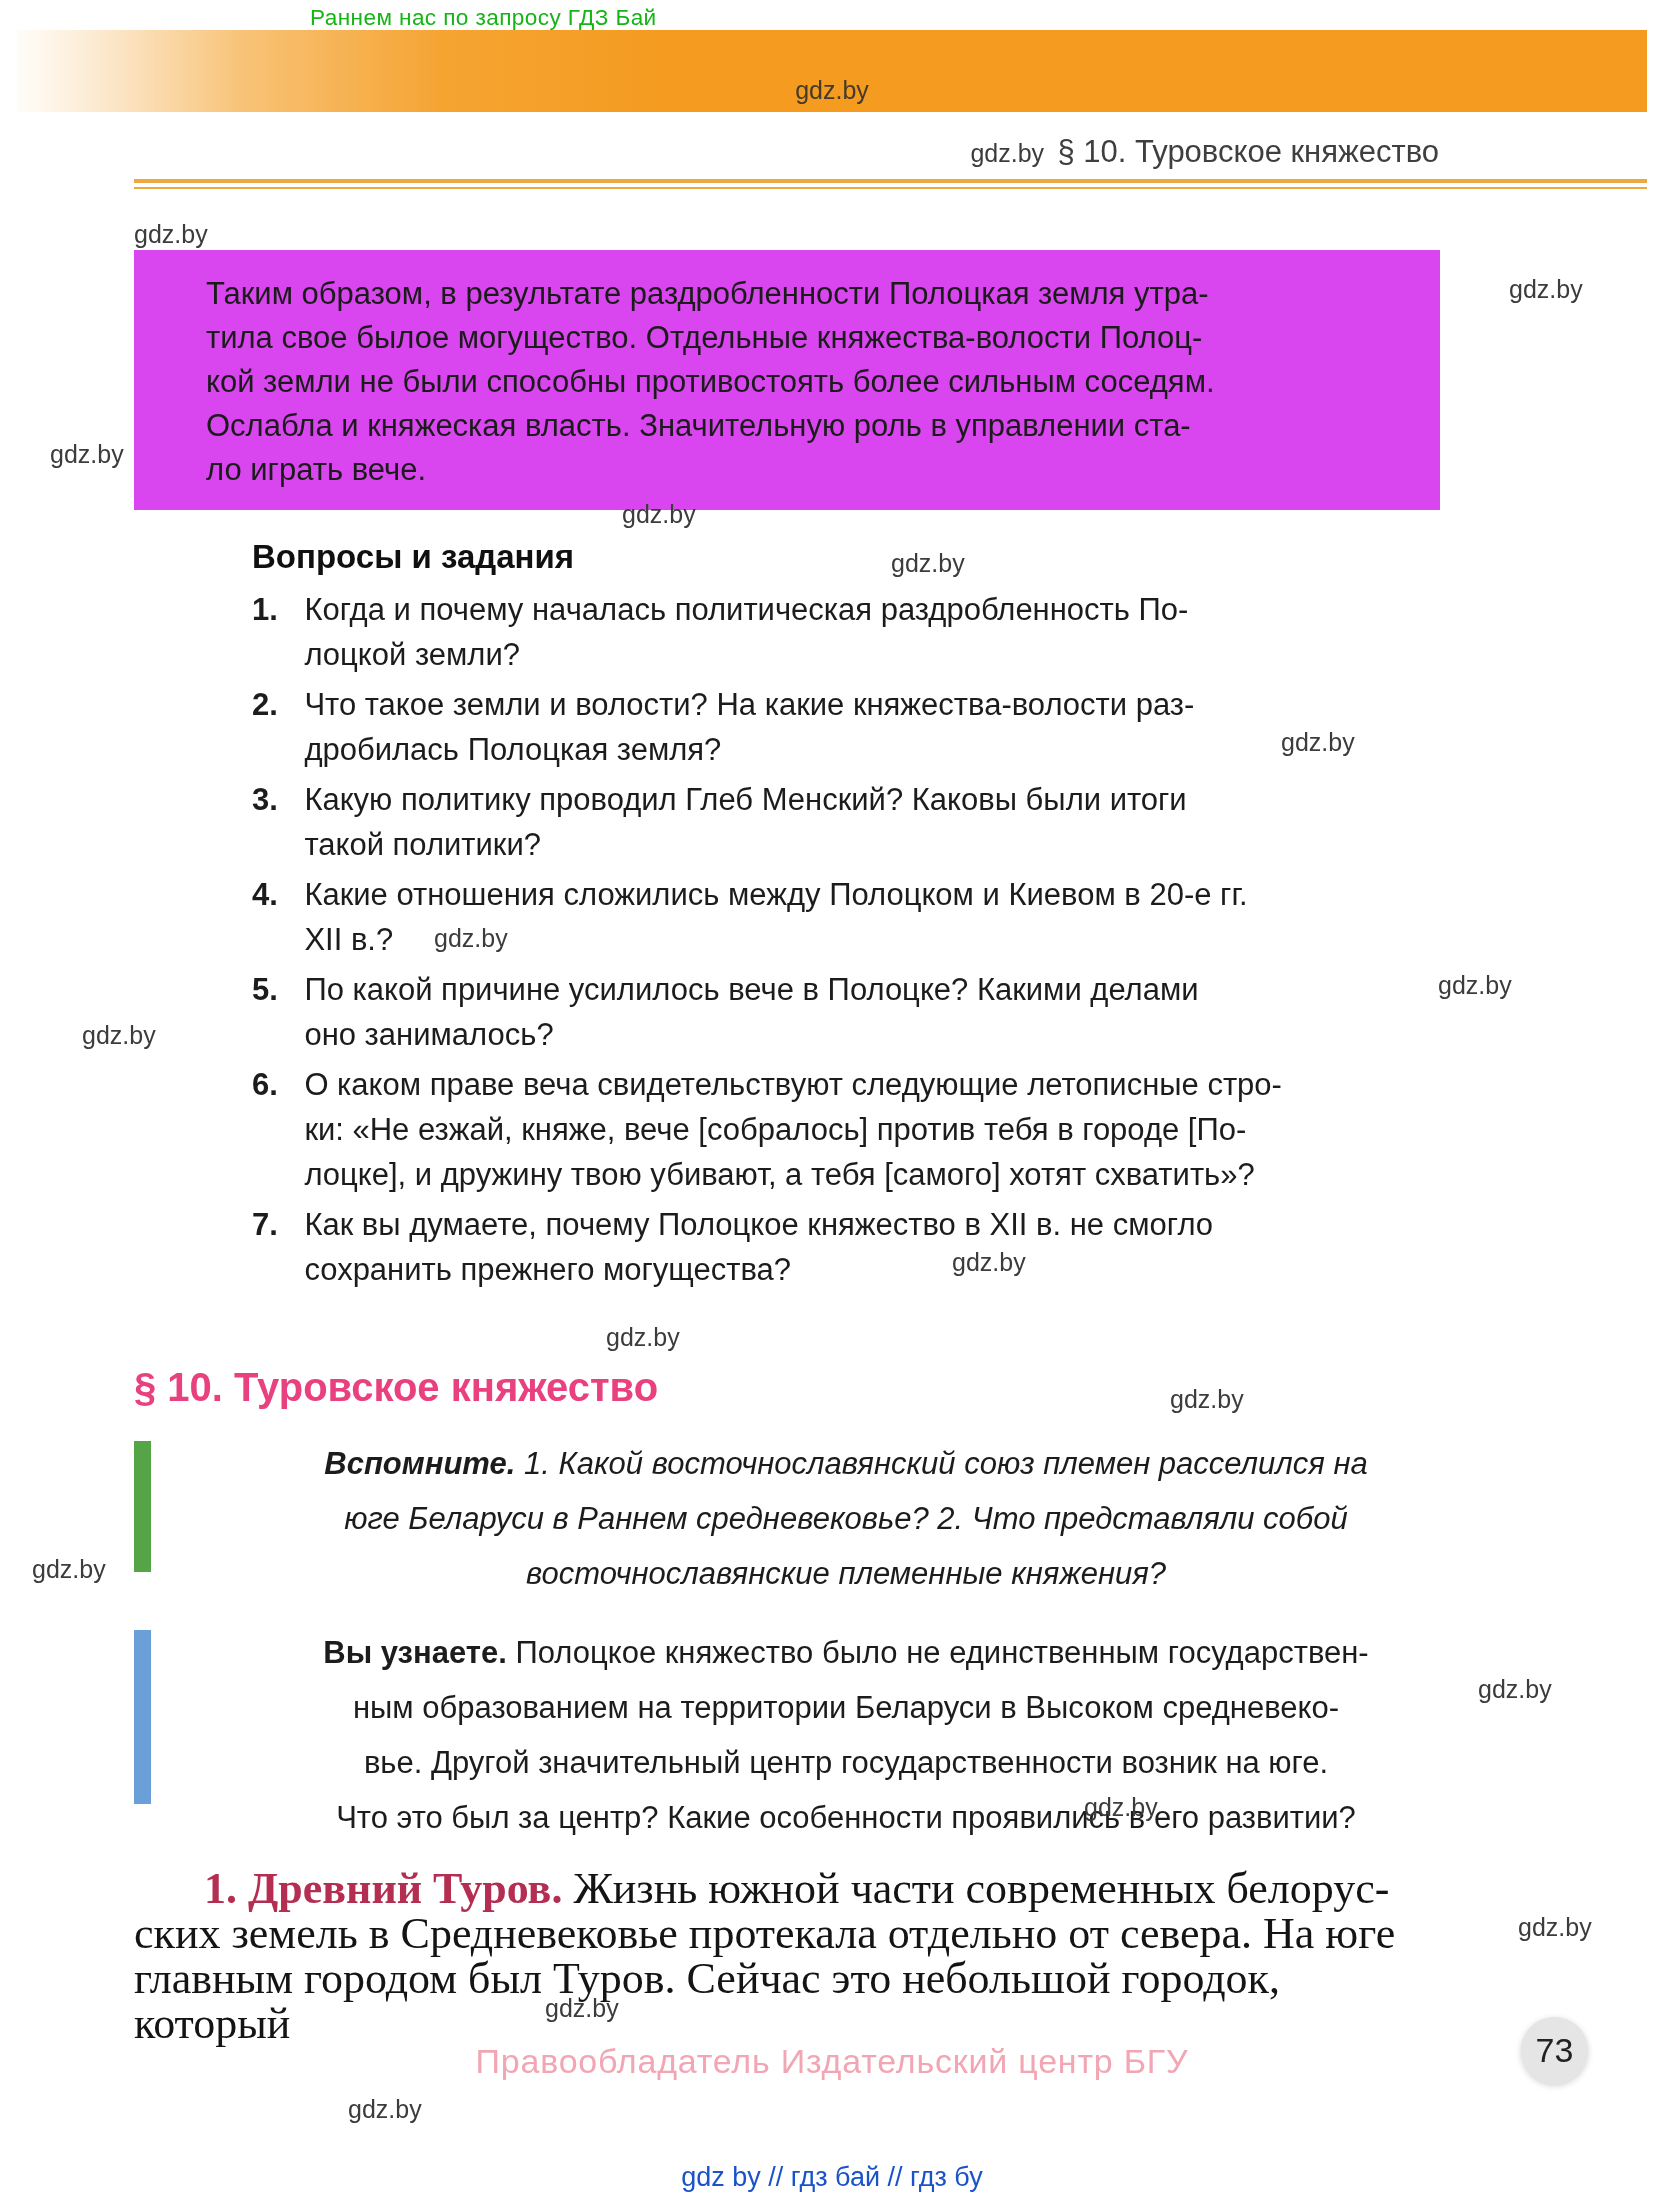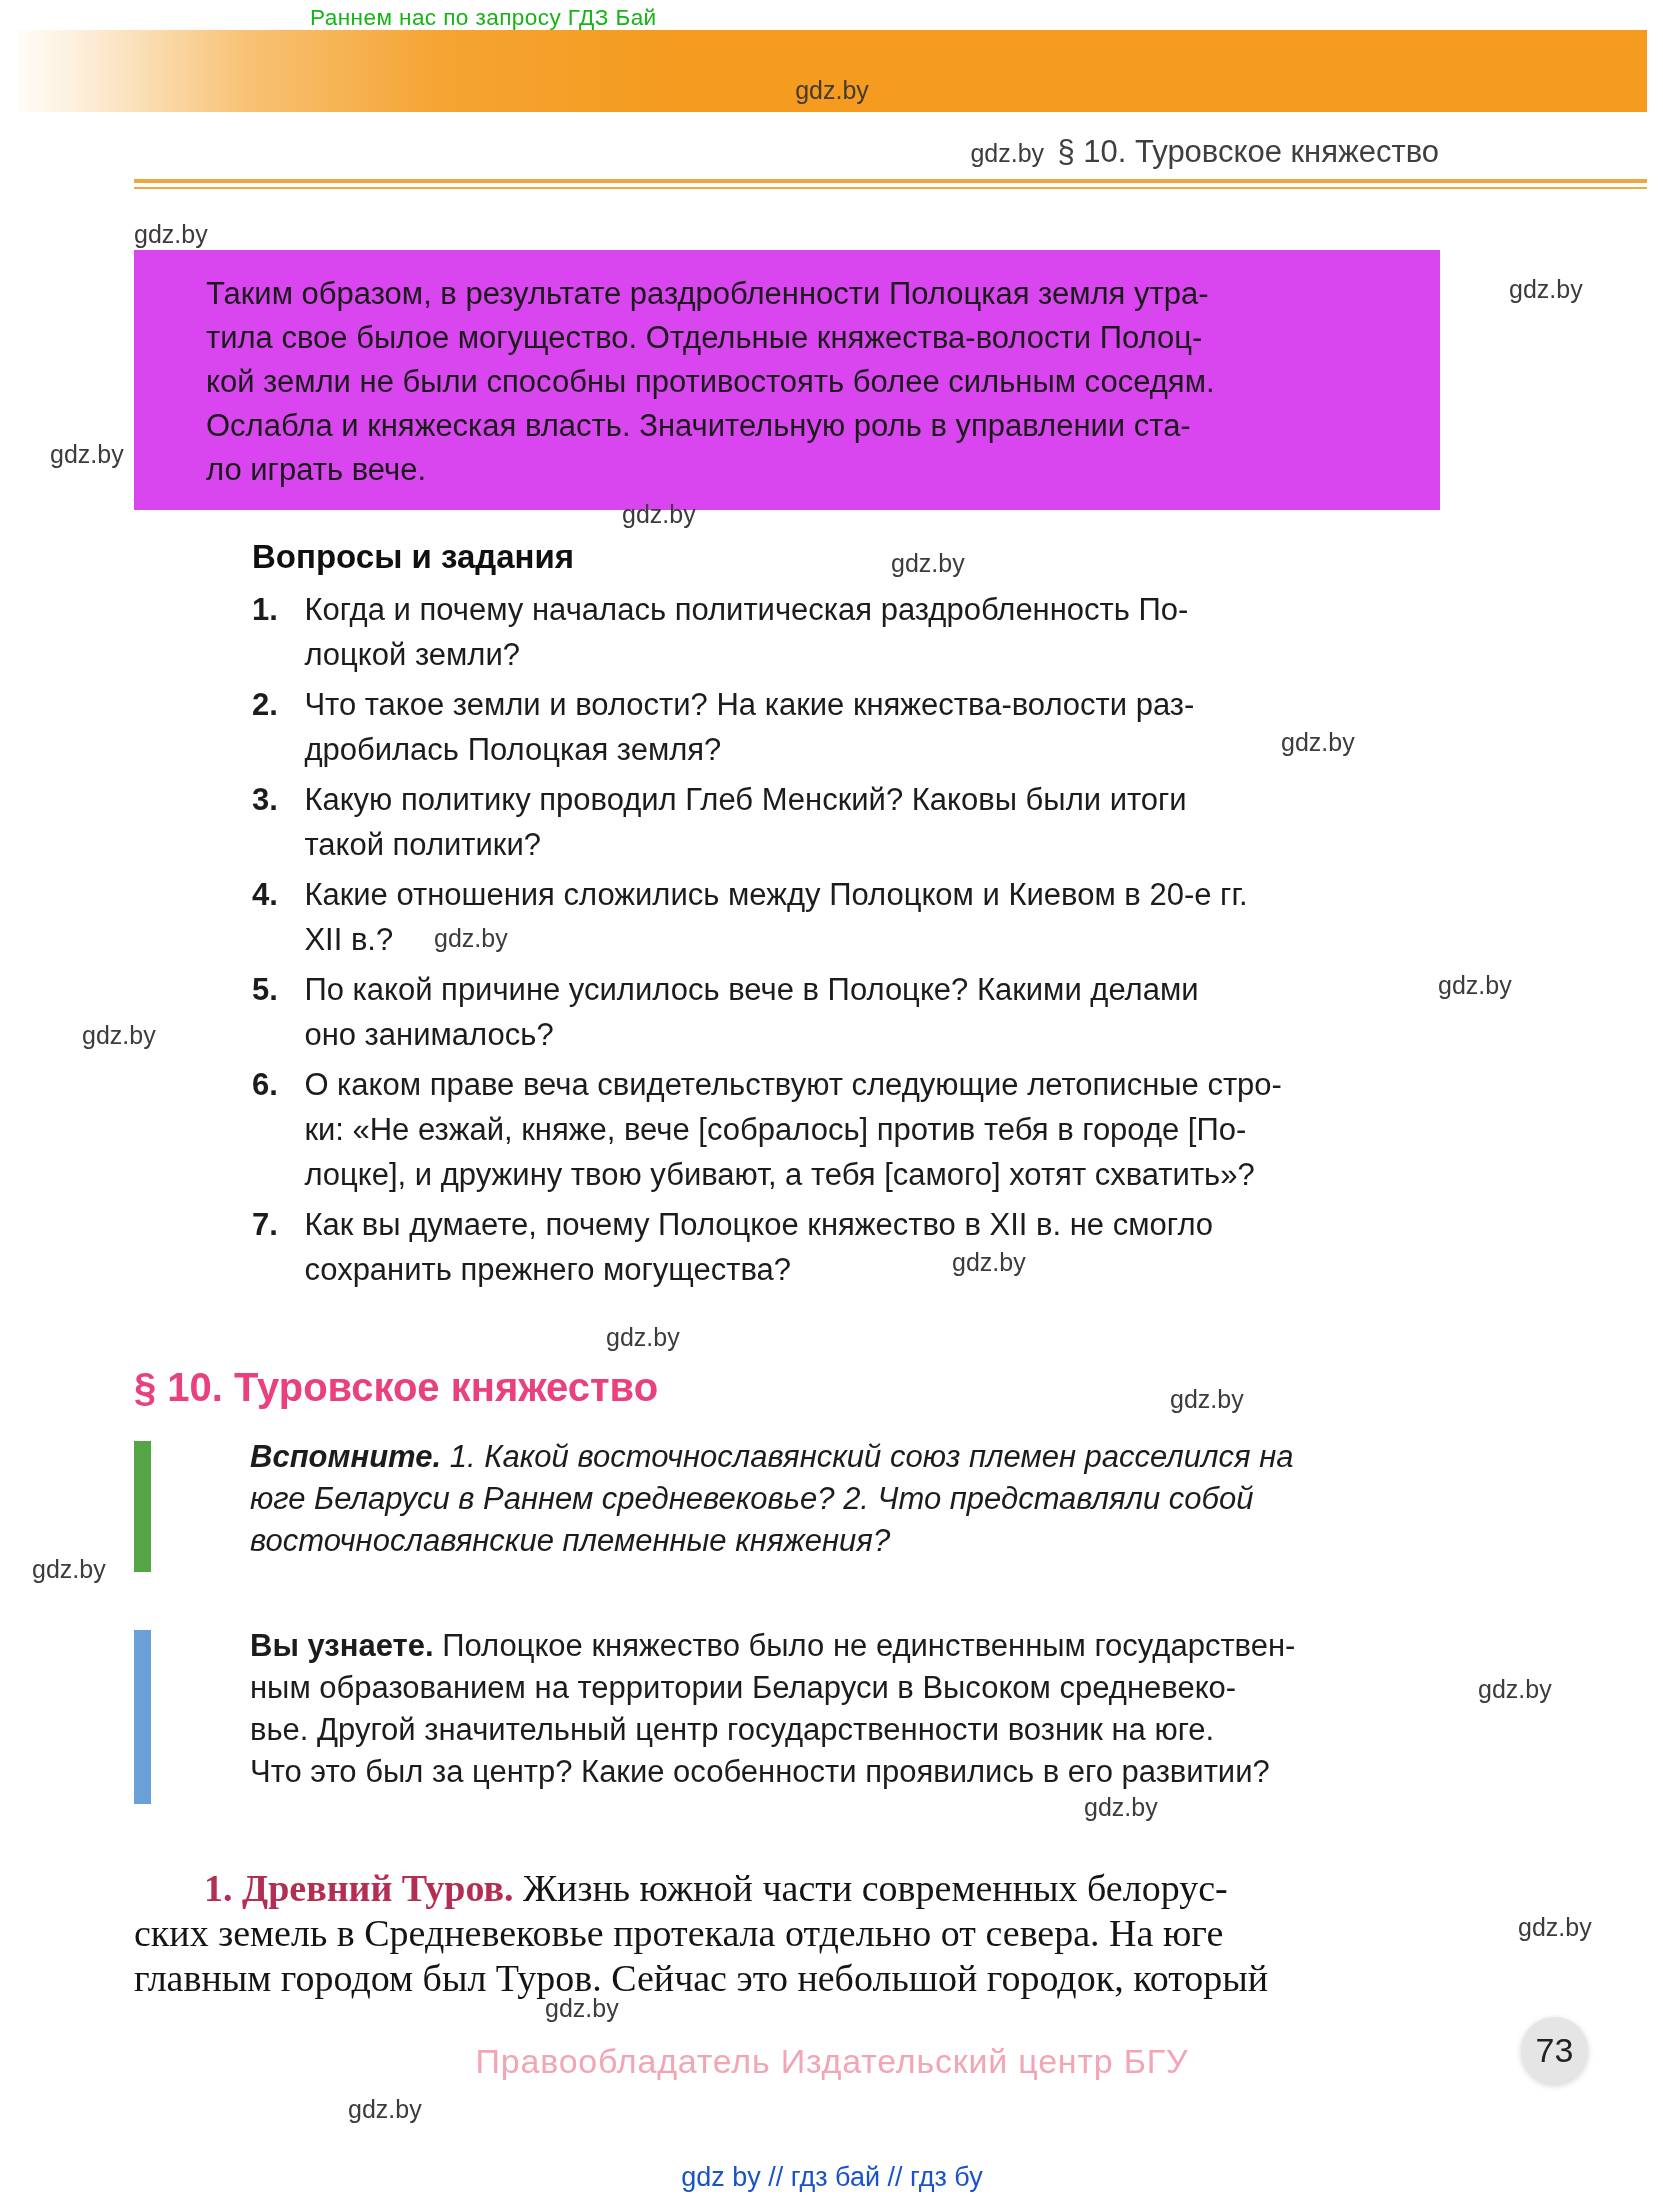--- a/index.html
+++ b/index.html
@@ -51,33 +51,33 @@
   .q-num { font-weight:bold; min-width:44px; flex:none; }
   .q-text { white-space:pre-line; }
 
   .section-title {
     position:absolute; top:1365px; left:134px;
     font-size:40px; font-weight:bold; color:#e9417f;
   }
 
   .callout { position:absolute; left:134px; width:1308px; }
   .callout .bar { position:absolute; left:0; top:5px; bottom:5px; width:17px; }
-  .callout .text { margin-left:116px; font-size:31px; line-height:42px; }
+  .callout .text { margin-left:116px; font-size:31px; line-height:55px;text-align:center; }
   .callout .label { font-weight:bold; }
   .callout .body { white-space:pre-line; }
   .remember { top:1436px; height:141px; }
   .remember .bar { background:#55a546; }
   .remember .text { font-style:italic; }
   .learn { top:1625px; height:184px; }
   .learn .bar { background:#6b9fd8; }
 
   .main-para {
     position:absolute; top:1866px; left:134px; width:1311px;
     font-family:"Liberation Serif", serif;
-    font-size:38px; line-height:45px; color:#141414;
+    font-size:44px; line-height:45px; color:#141414;
     text-indent:70px;
   }
   .para-lead { font-weight:bold; color:#b42e52; }
   .para-text { white-space:pre-line; }
 
   .copyright {
     position:absolute; top:2042px; left:0; width:100%;
     text-align:center; font-size:34px; letter-spacing:0.8px; color:#f2a6b4;
   }
 

